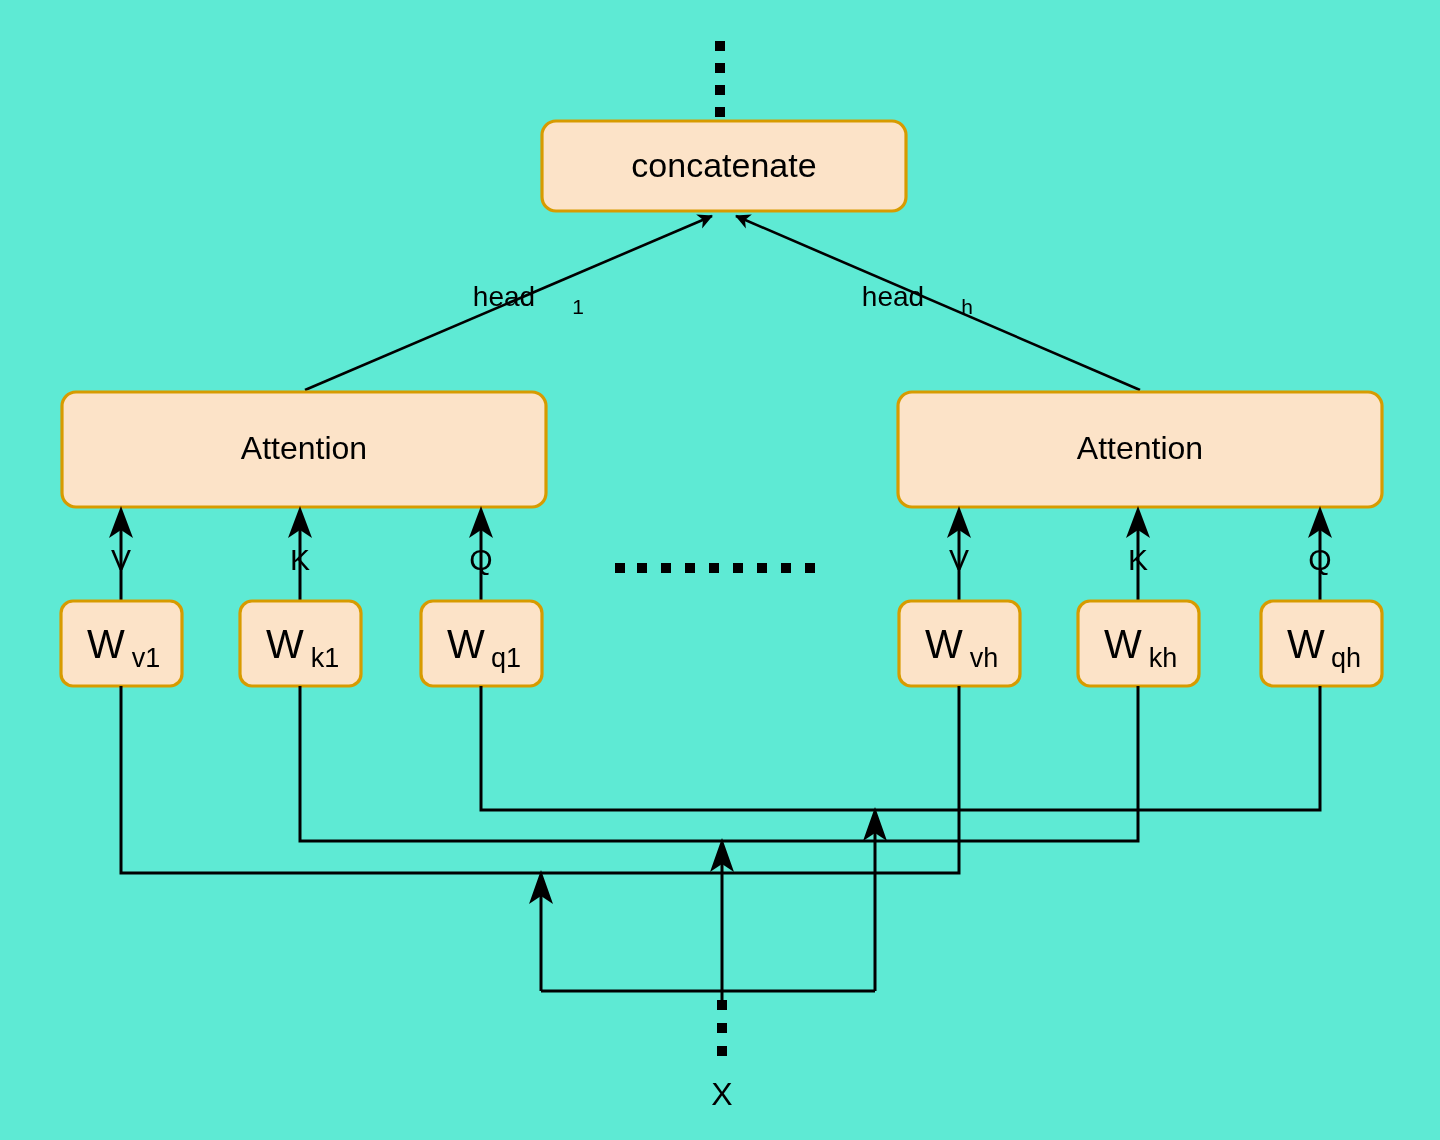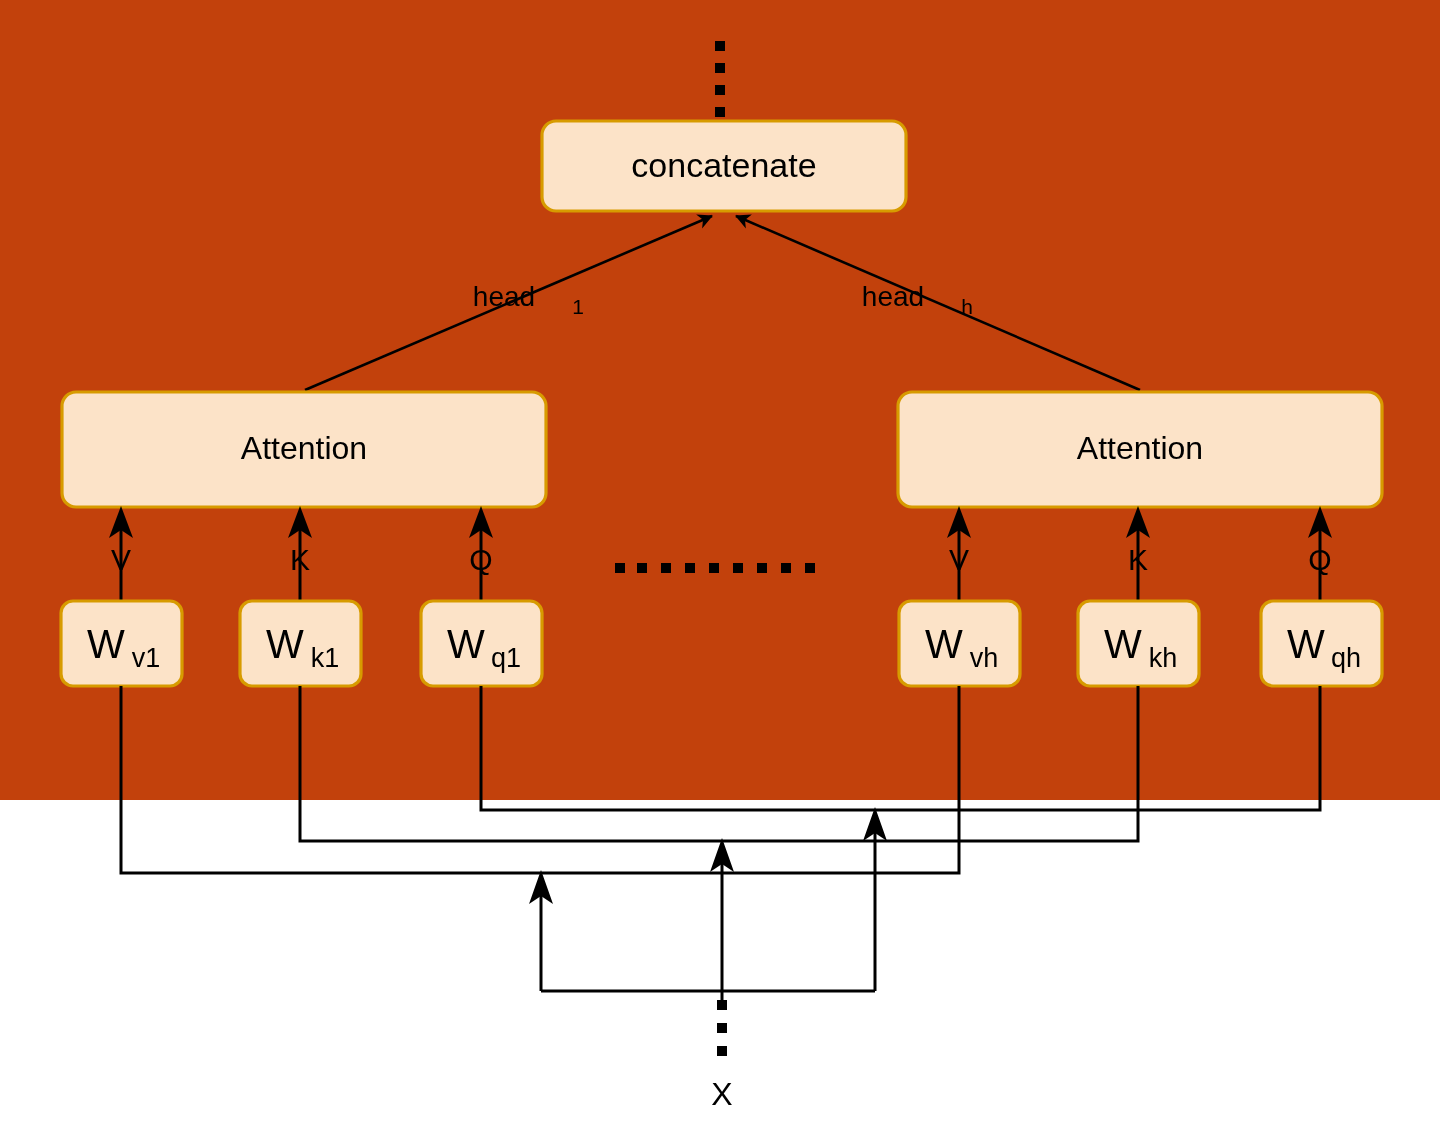--- a/index.html
+++ b/index.html
@@ -9,22 +9,22 @@
   }
   body {
     width: 1440px;
     height: 1140px;
     font-family: "Liberation Sans", sans-serif;
     overflow: hidden;
   }
   #diagram-root {
     position: relative;
     width: 1440px;
-    height: 800px;
-    background: #c2410c;
+    height: 1140px;
+    background: #5eead4;
   }
   svg#diagram {
     display: block;
     width: 1440px;
     height: 1140px;
   }
   .node-rect {
     fill: #fce3c8;
     stroke: #d79b00;
     stroke-width: 3.2;

